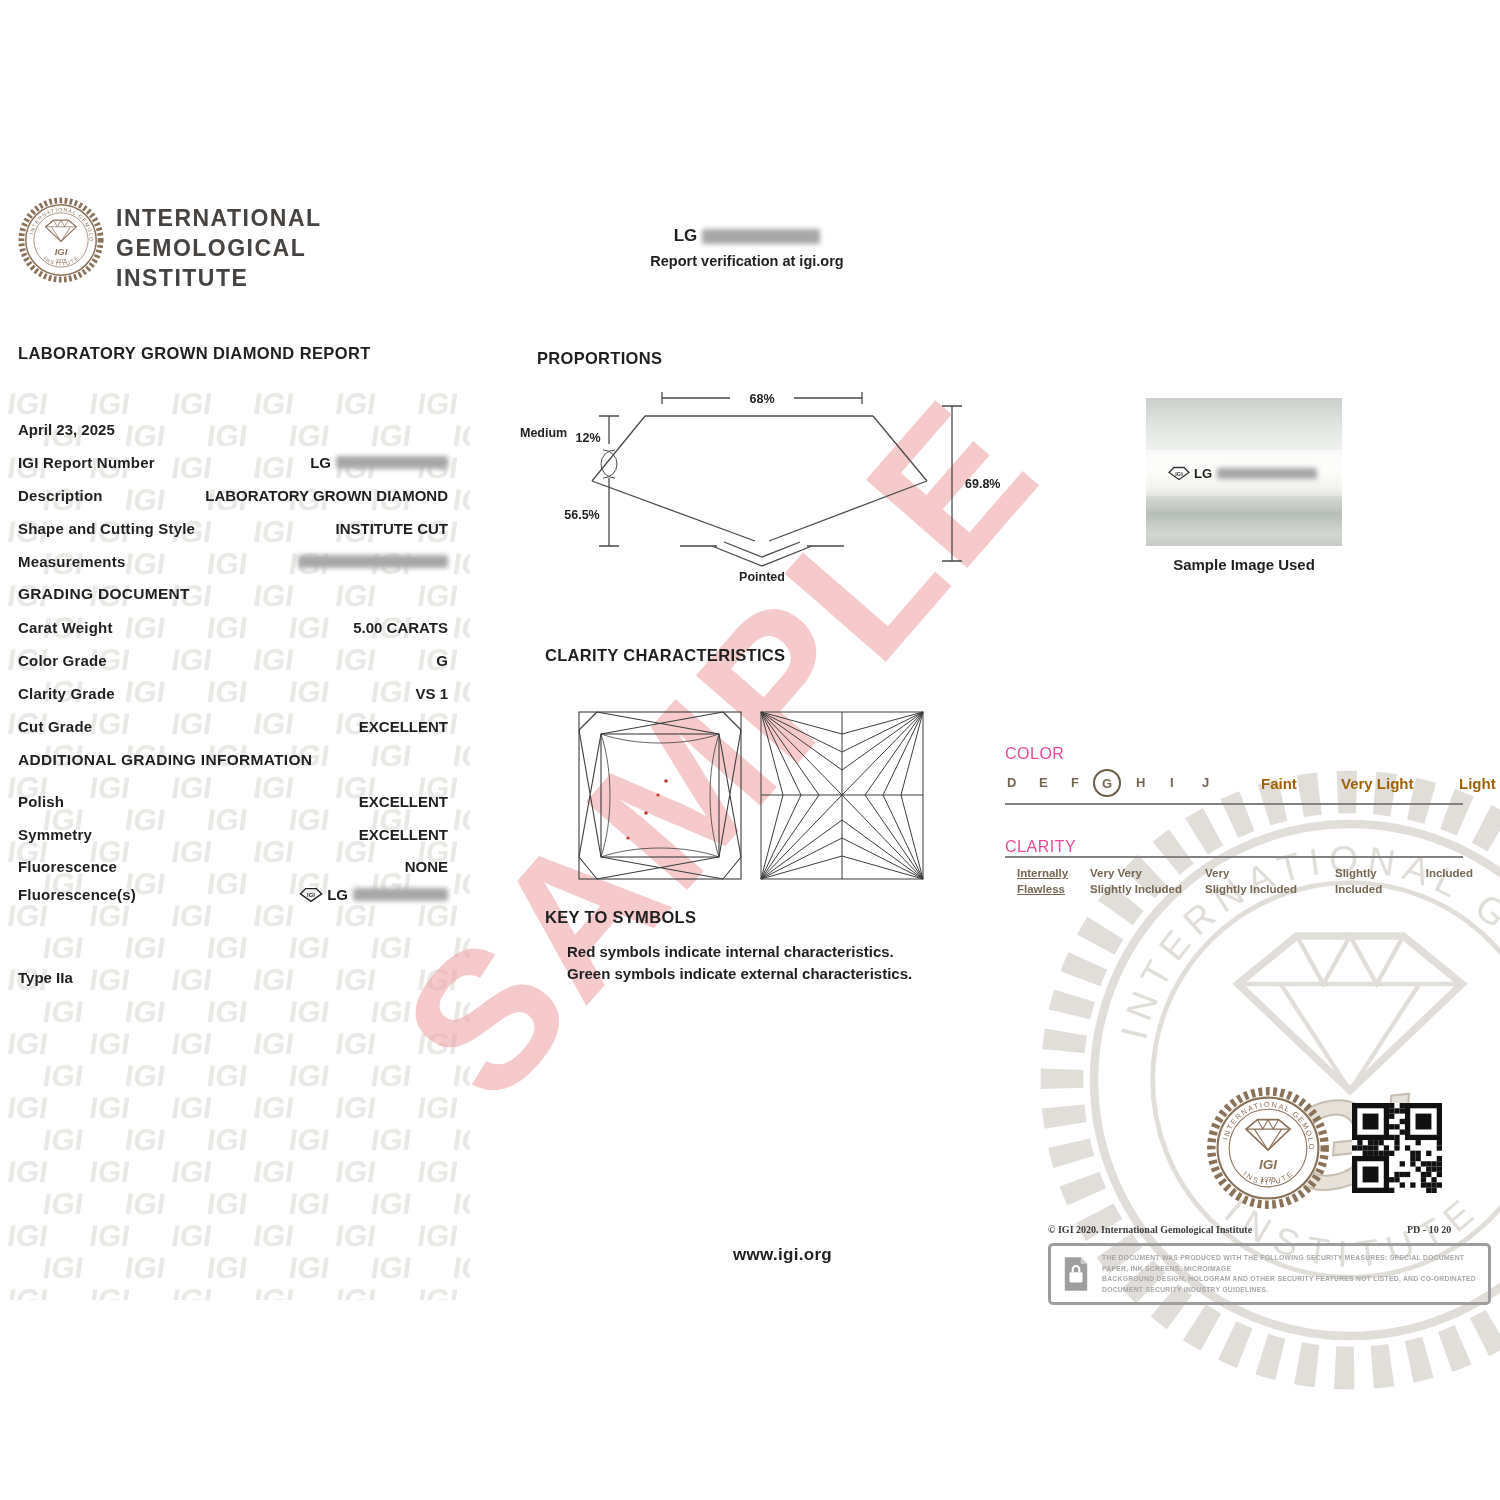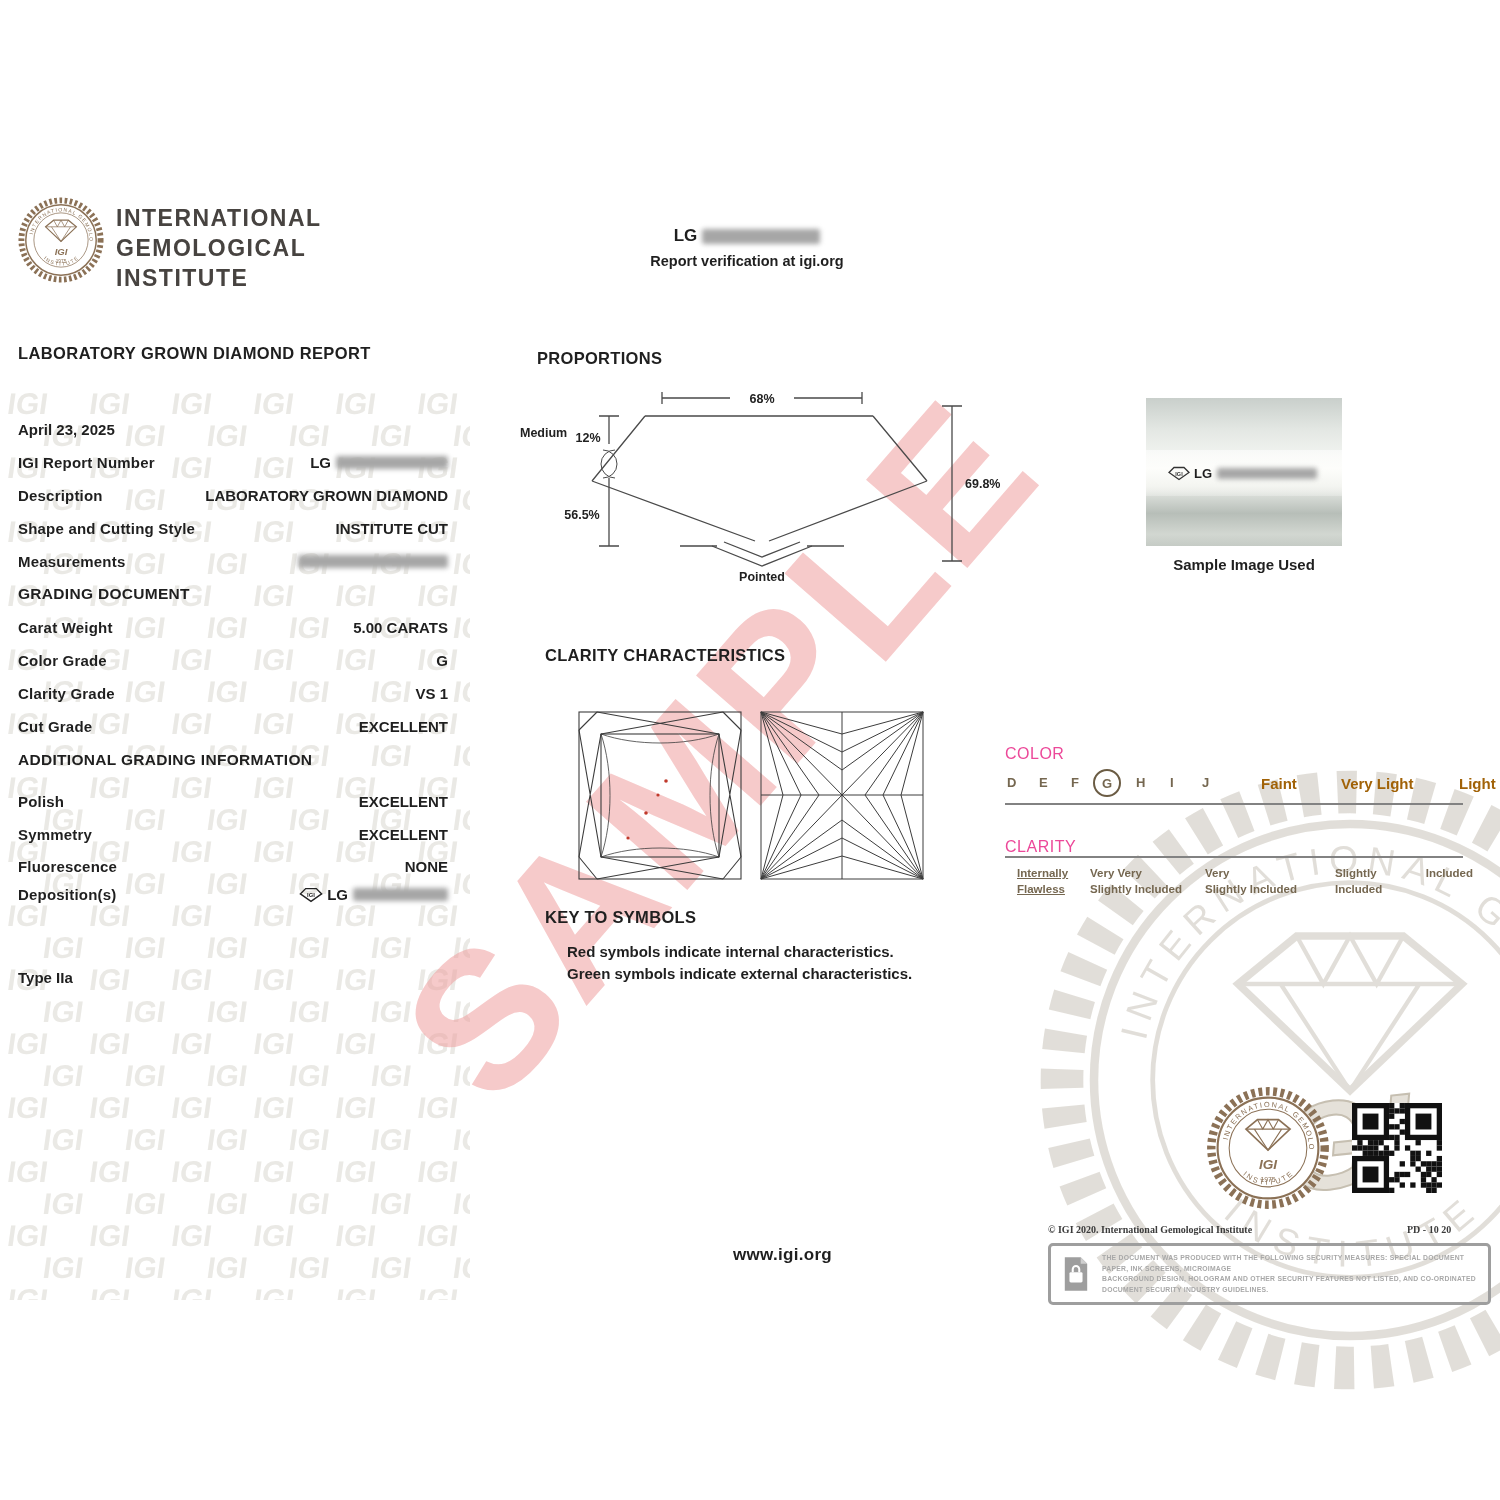--- a/index.html
+++ b/index.html
@@ -159,21 +159,21 @@
     </div>
     <div class="lrow" style="top:826px;">
       <span class="lbl">Symmetry</span>
       <span class="val">EXCELLENT</span>
     </div>
     <div class="lrow" style="top:858px;">
       <span class="lbl">Fluorescence</span>
       <span class="val">NONE</span>
     </div>
     <div class="lrow" style="top:886px;">
-      <span class="lbl">Deposition(s)</span>
+      <span class="lbl">Fluorescence(s)</span>
       <span class="val">
         <svg width="24" height="16" viewBox="0 0 44 30" style="margin-right:4px;">
             <path d="M2,13 L12,3 L32,3 L42,13 L22,27 Z" fill="none" stroke="#222" stroke-width="2.6"></path>
             <text x="22" y="19" font-size="11" font-weight="bold" text-anchor="middle" fill="#222">IGI</text>
           </svg>
         <span>LG</span>
           <span class="bar w95"></span>
       </span>
     </div>
 

